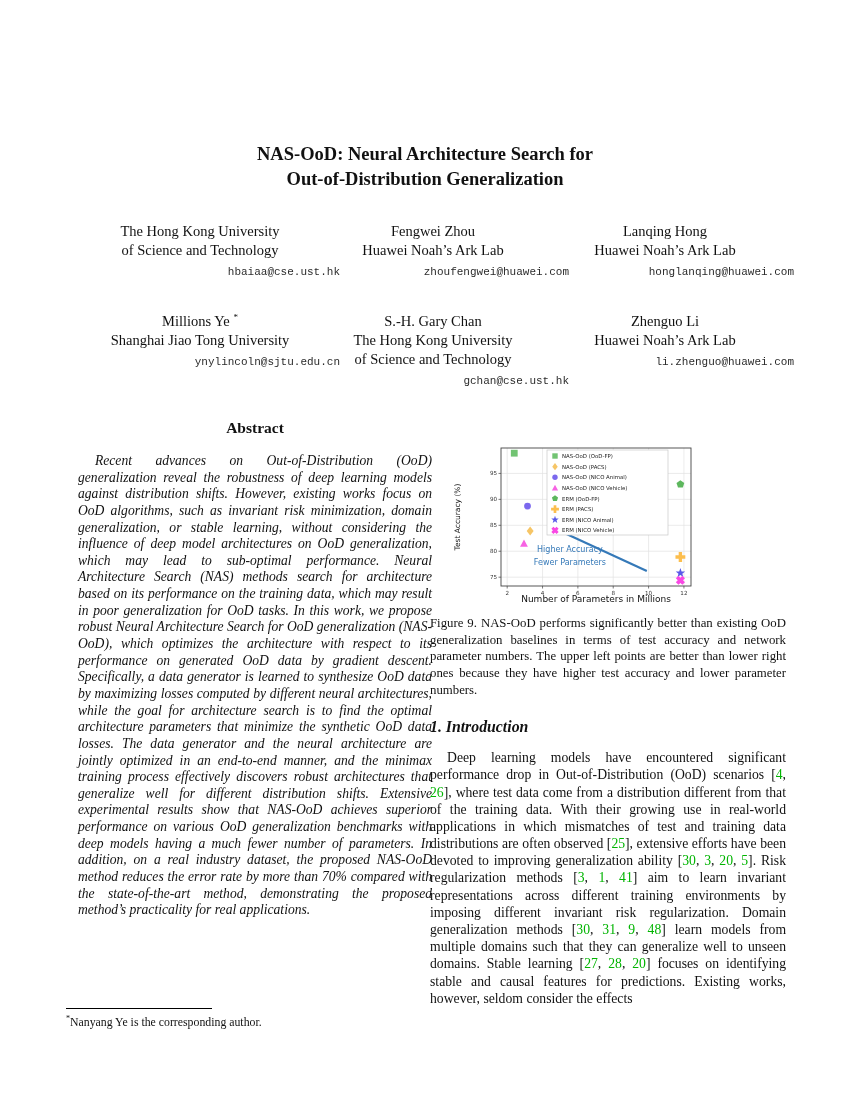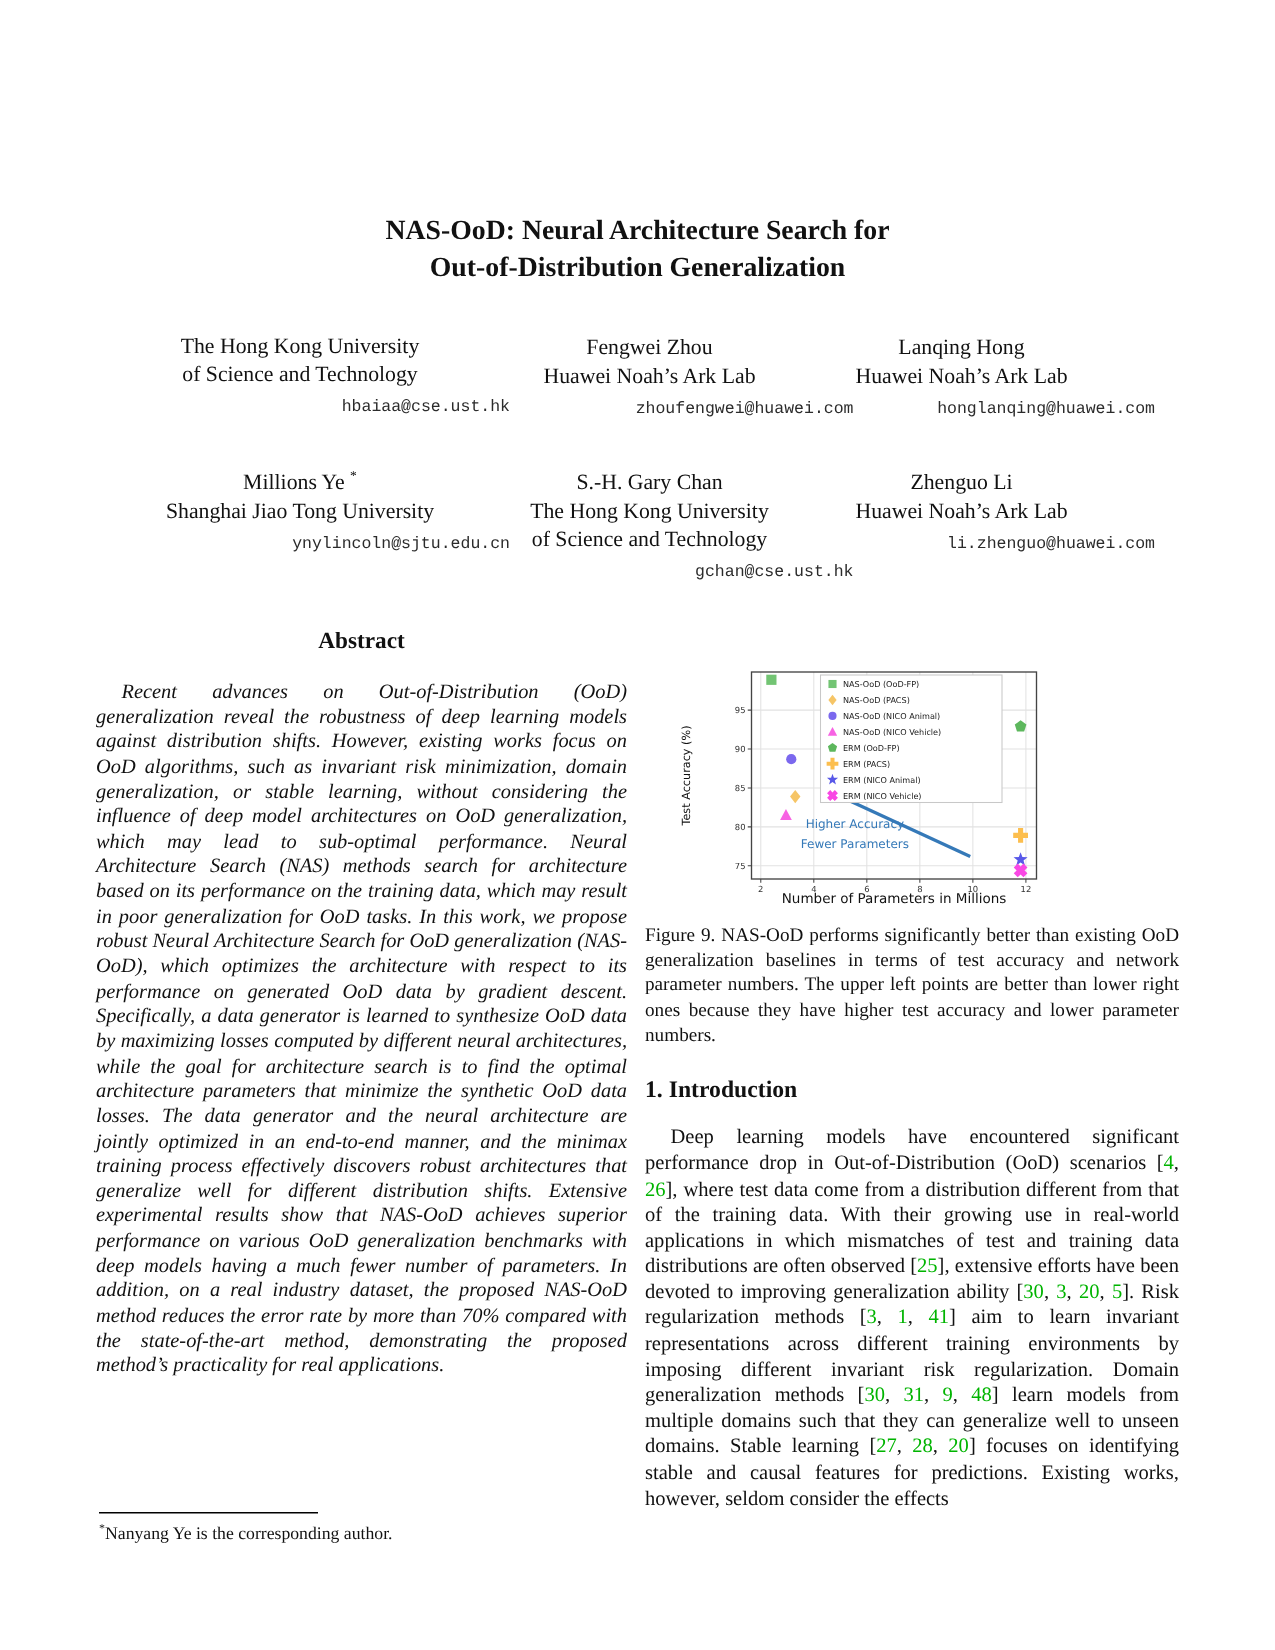--- a/index.html
+++ b/index.html
@@ -10,37 +10,37 @@
            font-size:18.5px; font-weight:bold; line-height:1.34; }
 
   .author { position:absolute; text-align:center; font-size:14.5px; line-height:1.31; }
   .author .author-name { font-size:14.5px; }
   .author sup { font-size:9px; }
   .author .author-email { font-family:"Liberation Mono", monospace; font-size:11px;
                           margin-top:5px; color:#2b2b2b;text-align:right; }
   .r1 { top:222px; } .r2 { top:312px; }
   .c1 { left:60px;  width:280px; }
   .c2 { left:297px; width:272px; }
-  .c3 { left:512px; width:258px; }
+  .c3 { left:536px; width:258px; }
 
-  .col-left  { position:absolute; left:64px;  top:419px; width:354px; }
+  .col-left  { position:absolute; left:78px;  top:419px; width:354px; }
   .col-right { position:absolute; left:430px; top:430px; width:356px; }
 
   .abstract-heading { margin:0; text-align:center; font-size:15.5px; font-weight:bold; }
   .abstract-text { margin:16px 0 0 0; font-style:italic; font-size:13.6px; line-height:1.225;
                    text-align:justify; text-indent:17px; }
 
   .footnote { position:absolute; left:66px; top:1008px; width:354px; font-size:11.8px; }
   .footnote-rule { width:146px; border-top:1.2px solid #000; margin:0 0 5px 0; }
   .footnote sup { font-size:8px; }
 
   .figure-wrap { position:relative; margin-left:20px; width:250px; height:175px; }
   .figure-wrap svg { font-family:"DejaVu Sans", sans-serif; }
   .caption { margin:10px 0 0 0; font-size:12.8px; line-height:1.3; text-align:justify; }
-  .section-heading { margin:20px 0 0 0; font-size:15.8px; font-weight:bold; }
+  .section-heading { margin:20px 0 0 0; font-size:15.8px; font-weight:bold;font-style:italic; }
   .body-text { margin:13px 0 0 0; font-size:13.7px; line-height:1.255; text-align:justify;
                text-indent:17px; }
   .cite { color:#00b400; cursor:pointer; }
 </style>
 </head>
 <body>
 
 <div class="page">
 
   <div class="title">

